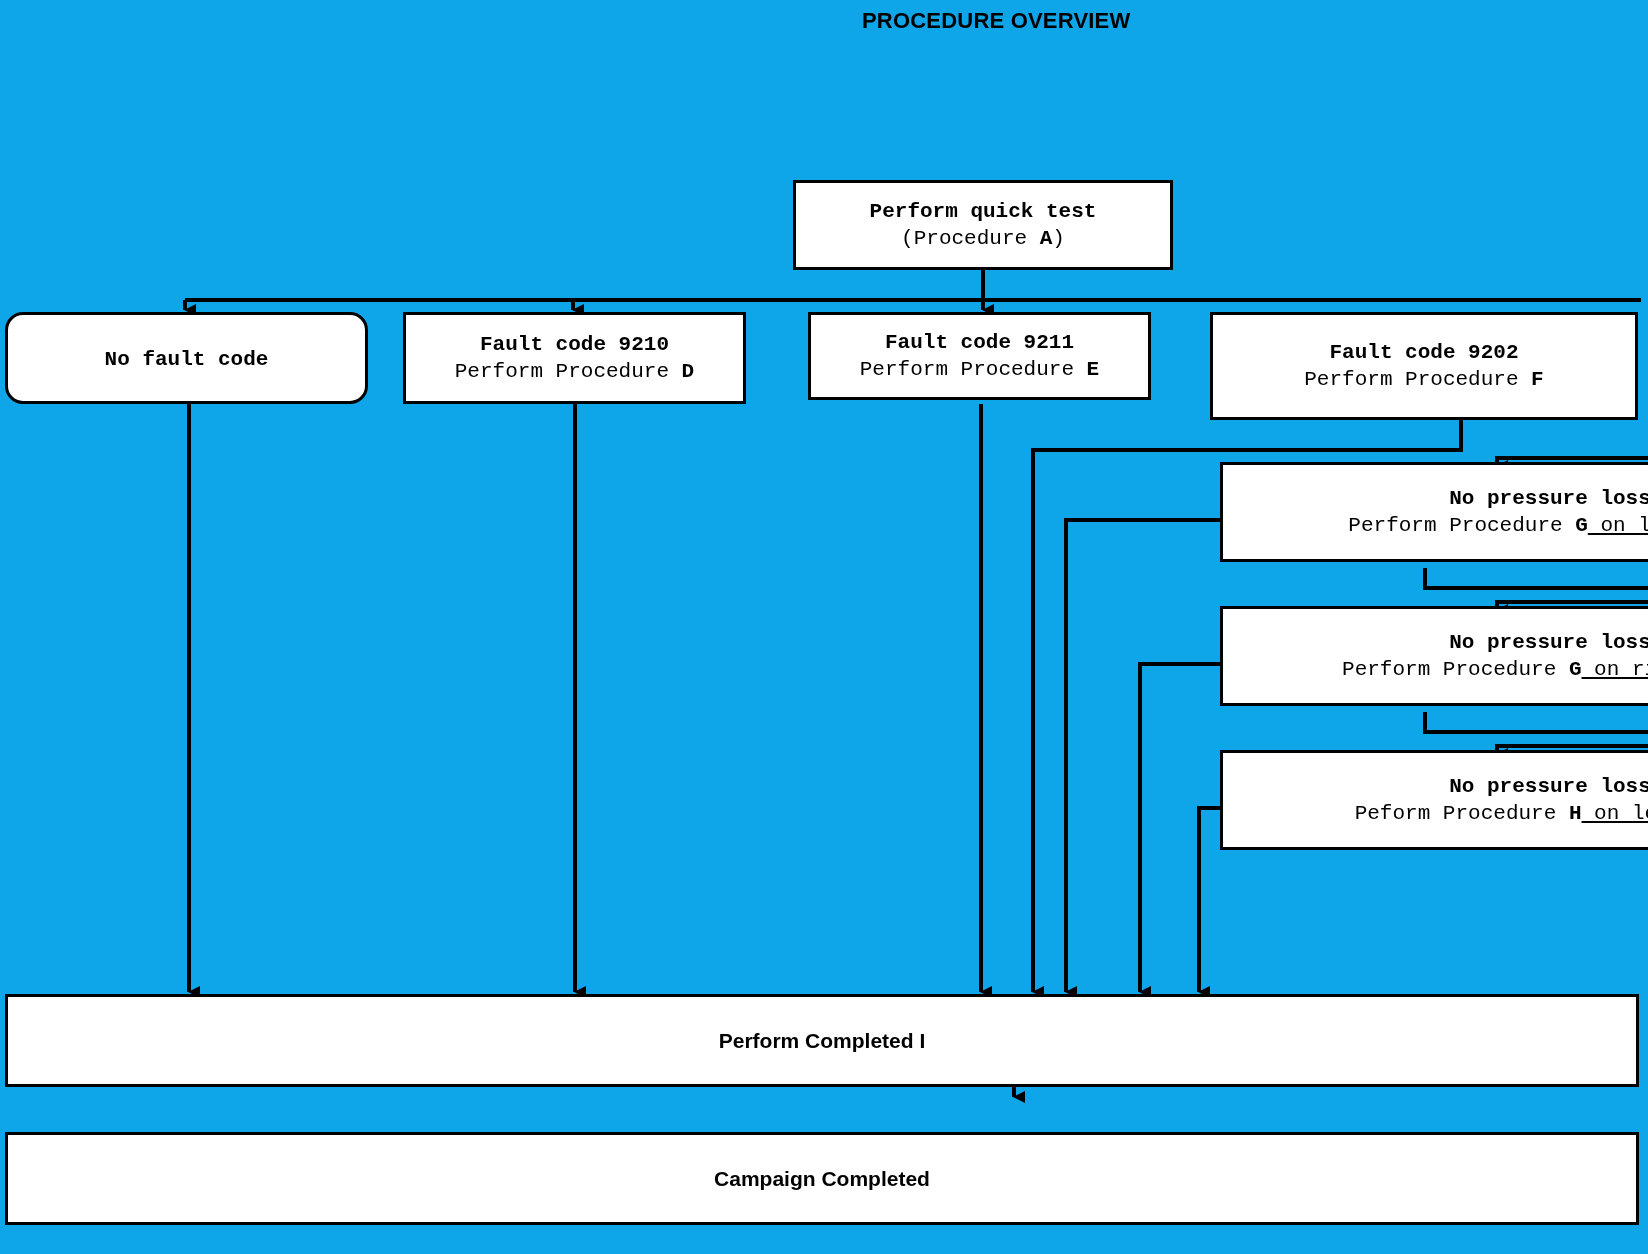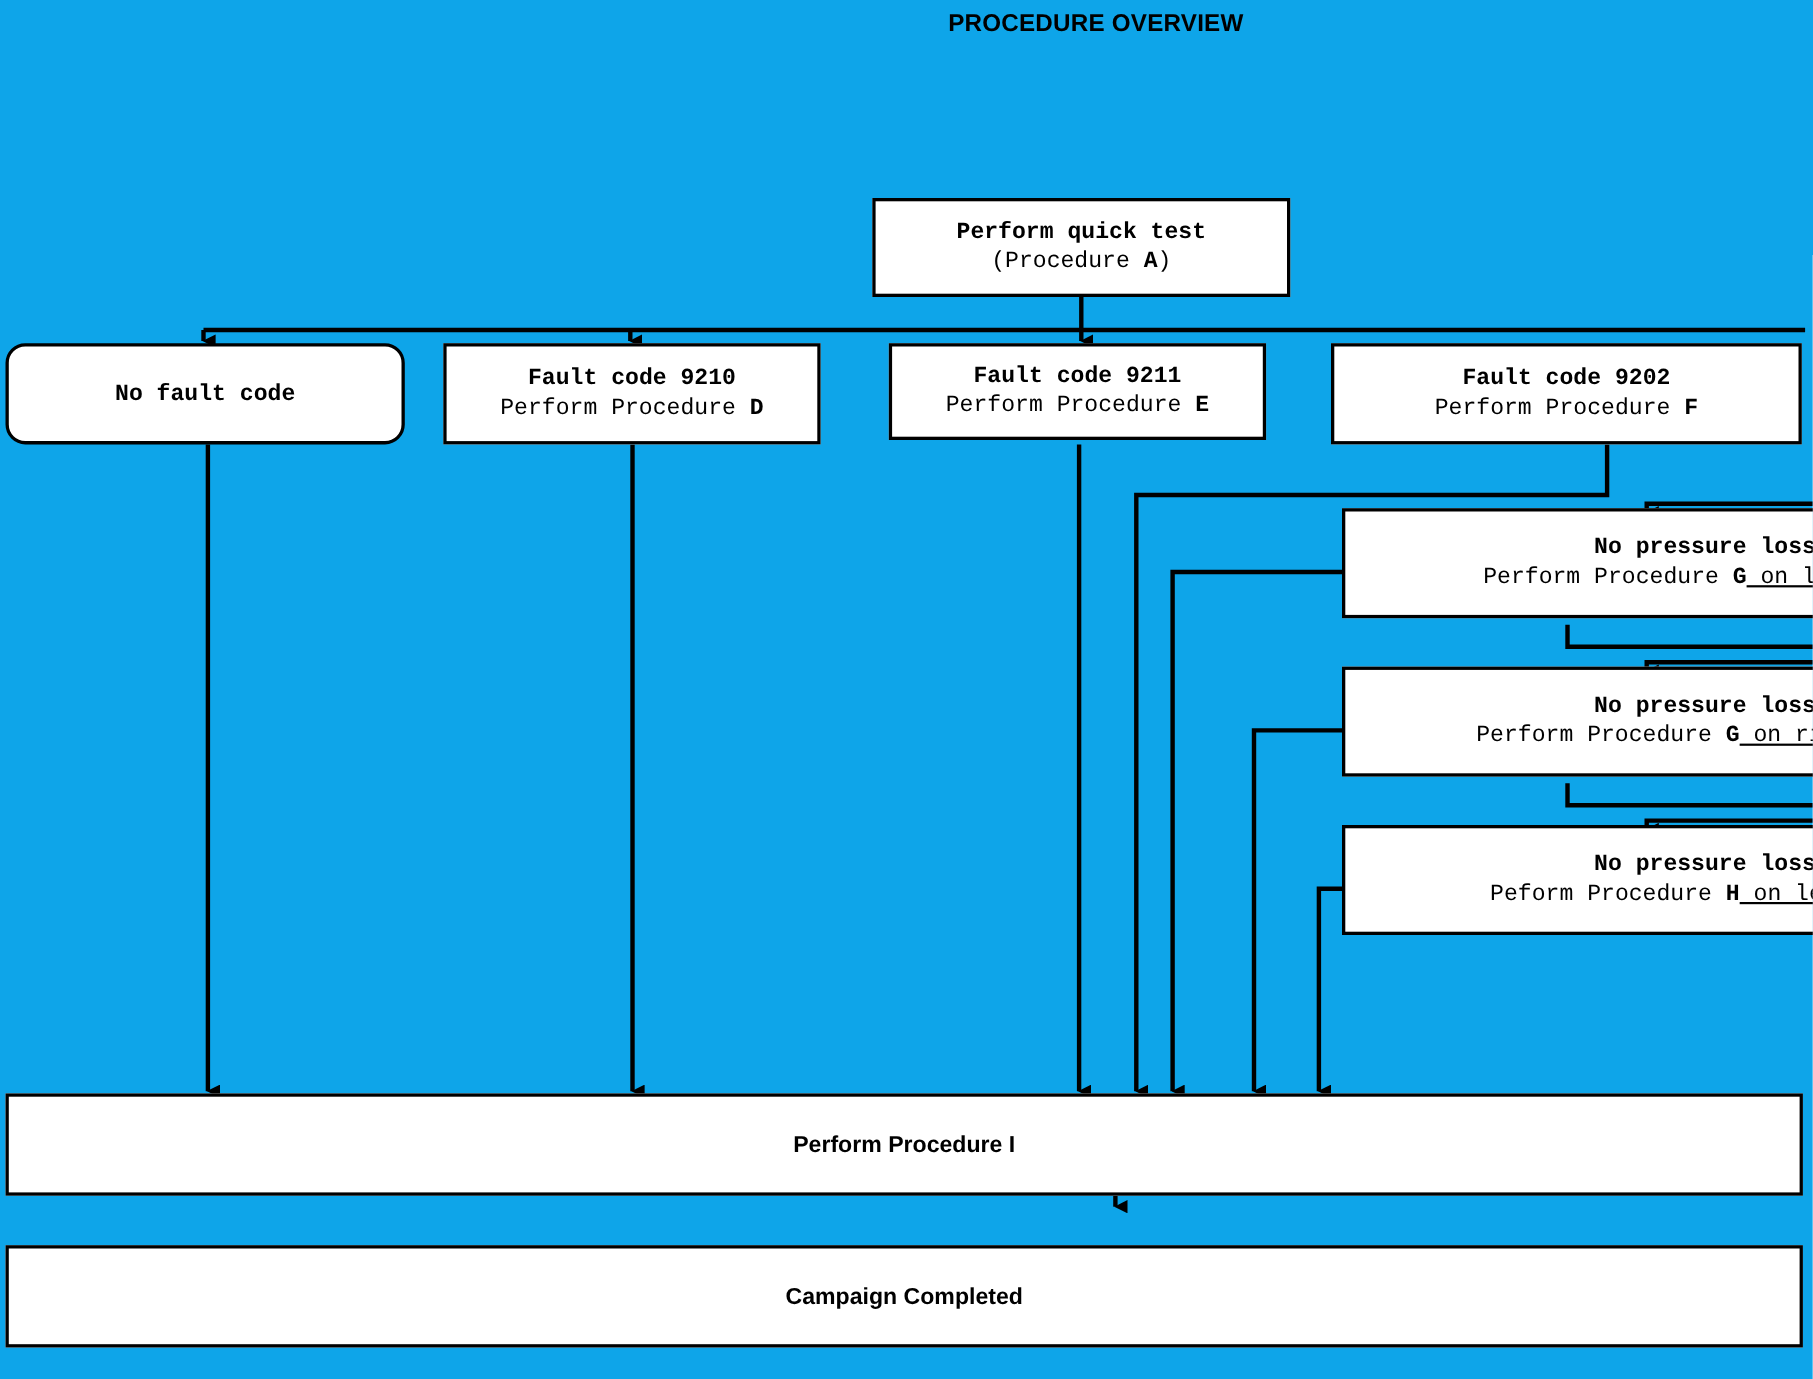--- a/index.html
+++ b/index.html
@@ -152,21 +152,21 @@
   <div class="node" style="left:403px; top:312px; width:343px; height:92px;">
     <div class="l1">Fault code 9210</div>
     <div class="l2"><span>Perform Procedure </span><b>D</b></div>
   </div>
 
   <div class="node" style="left:808px; top:312px; width:343px; height:88px;">
     <div class="l1">Fault code 9211</div>
     <div class="l2"><span>Perform Procedure </span><b>E</b></div>
   </div>
 
-  <div class="node" style="left:1210px; top:312px; width:428px; height:92px;">
+  <div class="node" style="left:1210px; top:312px; width:428px; height:108px;">
     <div class="l1">Fault code 9202</div>
     <div class="l2"><span>Perform Procedure </span><b>F</b></div>
   </div>
 
   <div class="node pressure" style="left:1220px; top:462px; width:660px; height:100px;">
     <div class="inner">
       <div class="l1">No pressure loss</div>
       <div class="l2"><span>Perform Procedure </span><b>G</b><u> on left seat</u></div>
     </div>
   </div>
@@ -179,20 +179,20 @@
   </div>
 
   <div class="node pressure" style="left:1220px; top:750px; width:660px; height:100px;">
     <div class="inner">
       <div class="l1">No pressure loss</div>
       <div class="l2"><span>Peform Procedure </span><b>H</b><u> on left seat</u></div>
     </div>
   </div>
 
   <div class="band" style="left:5px; top:994px; width:1634px; height:93px;">
-    <span>Perform Procedure I</span>
+    <span>Perform Completed I</span>
   </div>
 
   <div class="band" style="left:5px; top:1132px; width:1634px; height:93px;justify-content:center;">
     <span>Campaign Completed</span>
   </div>
 
 </div>
 
 </body></html>

